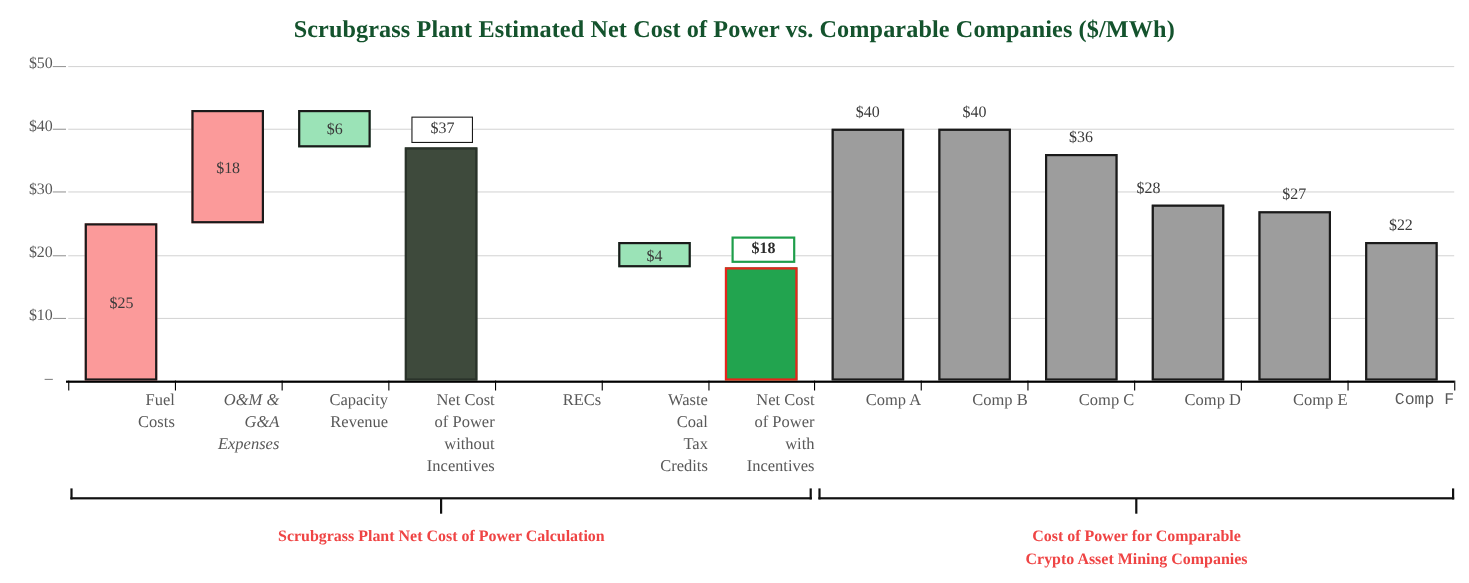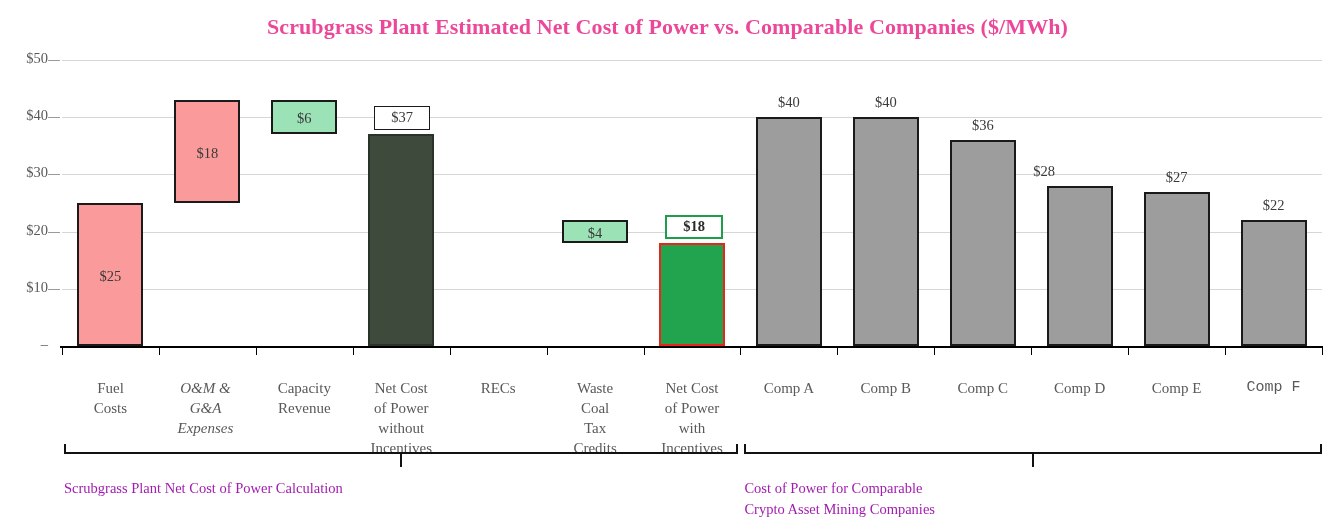--- a/index.html
+++ b/index.html
@@ -11,21 +11,21 @@
     overflow:hidden;
     position:relative;
   }
   #stage{position:absolute;left:0;top:0;width:1335px;height:530px;}
 
   
   .chart-title{
     position:absolute;left:0;top:14px;width:1335px;
     text-align:center;
     font-size:22px;font-weight:bold;
-    color:#ec4899;
+    color:#14532d;
     letter-spacing:.1px;
     font-family:"Liberation Serif",serif;
   }
 
   
   .plot{position:absolute;left:62px;top:60px;width:1260px;height:286px;}
   .gridline{position:absolute;left:0;width:1260px;height:1px;background:#d6d6d6;}
   .baseline{position:absolute;left:-2px;top:286px;width:1262px;height:2px;background:#000;}
 
   .ytick-label{
@@ -71,37 +71,36 @@
   }
   .vlabel-box-green{
     background:#ffffff;border:2px solid #1E9E4A;
     padding:2px 7px 3px 7px;
     font-weight:bold;color:#2b2b2b;
   }
 
   
   .catlabel{
     position:absolute;top:354px;
-    text-align:center;
+    text-align:right;
     font-size:15px;color:#595959;
     line-height:20px;
     font-family:"Liberation Serif",serif;
-    margin-top:24px;
   }
 
   
   .bracket{position:absolute;height:16px;}
   .bracket .bk-top{position:absolute;left:0;top:8px;width:100%;height:2px;background:#111;}
   .bracket .bk-l{position:absolute;left:0;top:0px;width:2px;height:10px;background:#111;}
   .bracket .bk-r{position:absolute;right:0;top:0px;width:2px;height:10px;background:#111;}
   .bracket .bk-stem{position:absolute;top:9px;width:2px;height:14px;background:#111;}
 
   .bracket-caption{
-    position:absolute;text-align:left;
-    font-size:14.5px;font-weight:normal;color:#a21caf;
+    position:absolute;text-align:center;
+    font-size:14.5px;font-weight:bold;color:#ef4444;
     line-height:21px;
     font-family:"Liberation Serif",serif;
   }
 </style>
 </head>
 <body>
 
 <div id="stage">
 
   <div class="chart-title">Scrubgrass Plant Estimated Net Cost of Power vs. Comparable Companies ($/MWh)</div>

